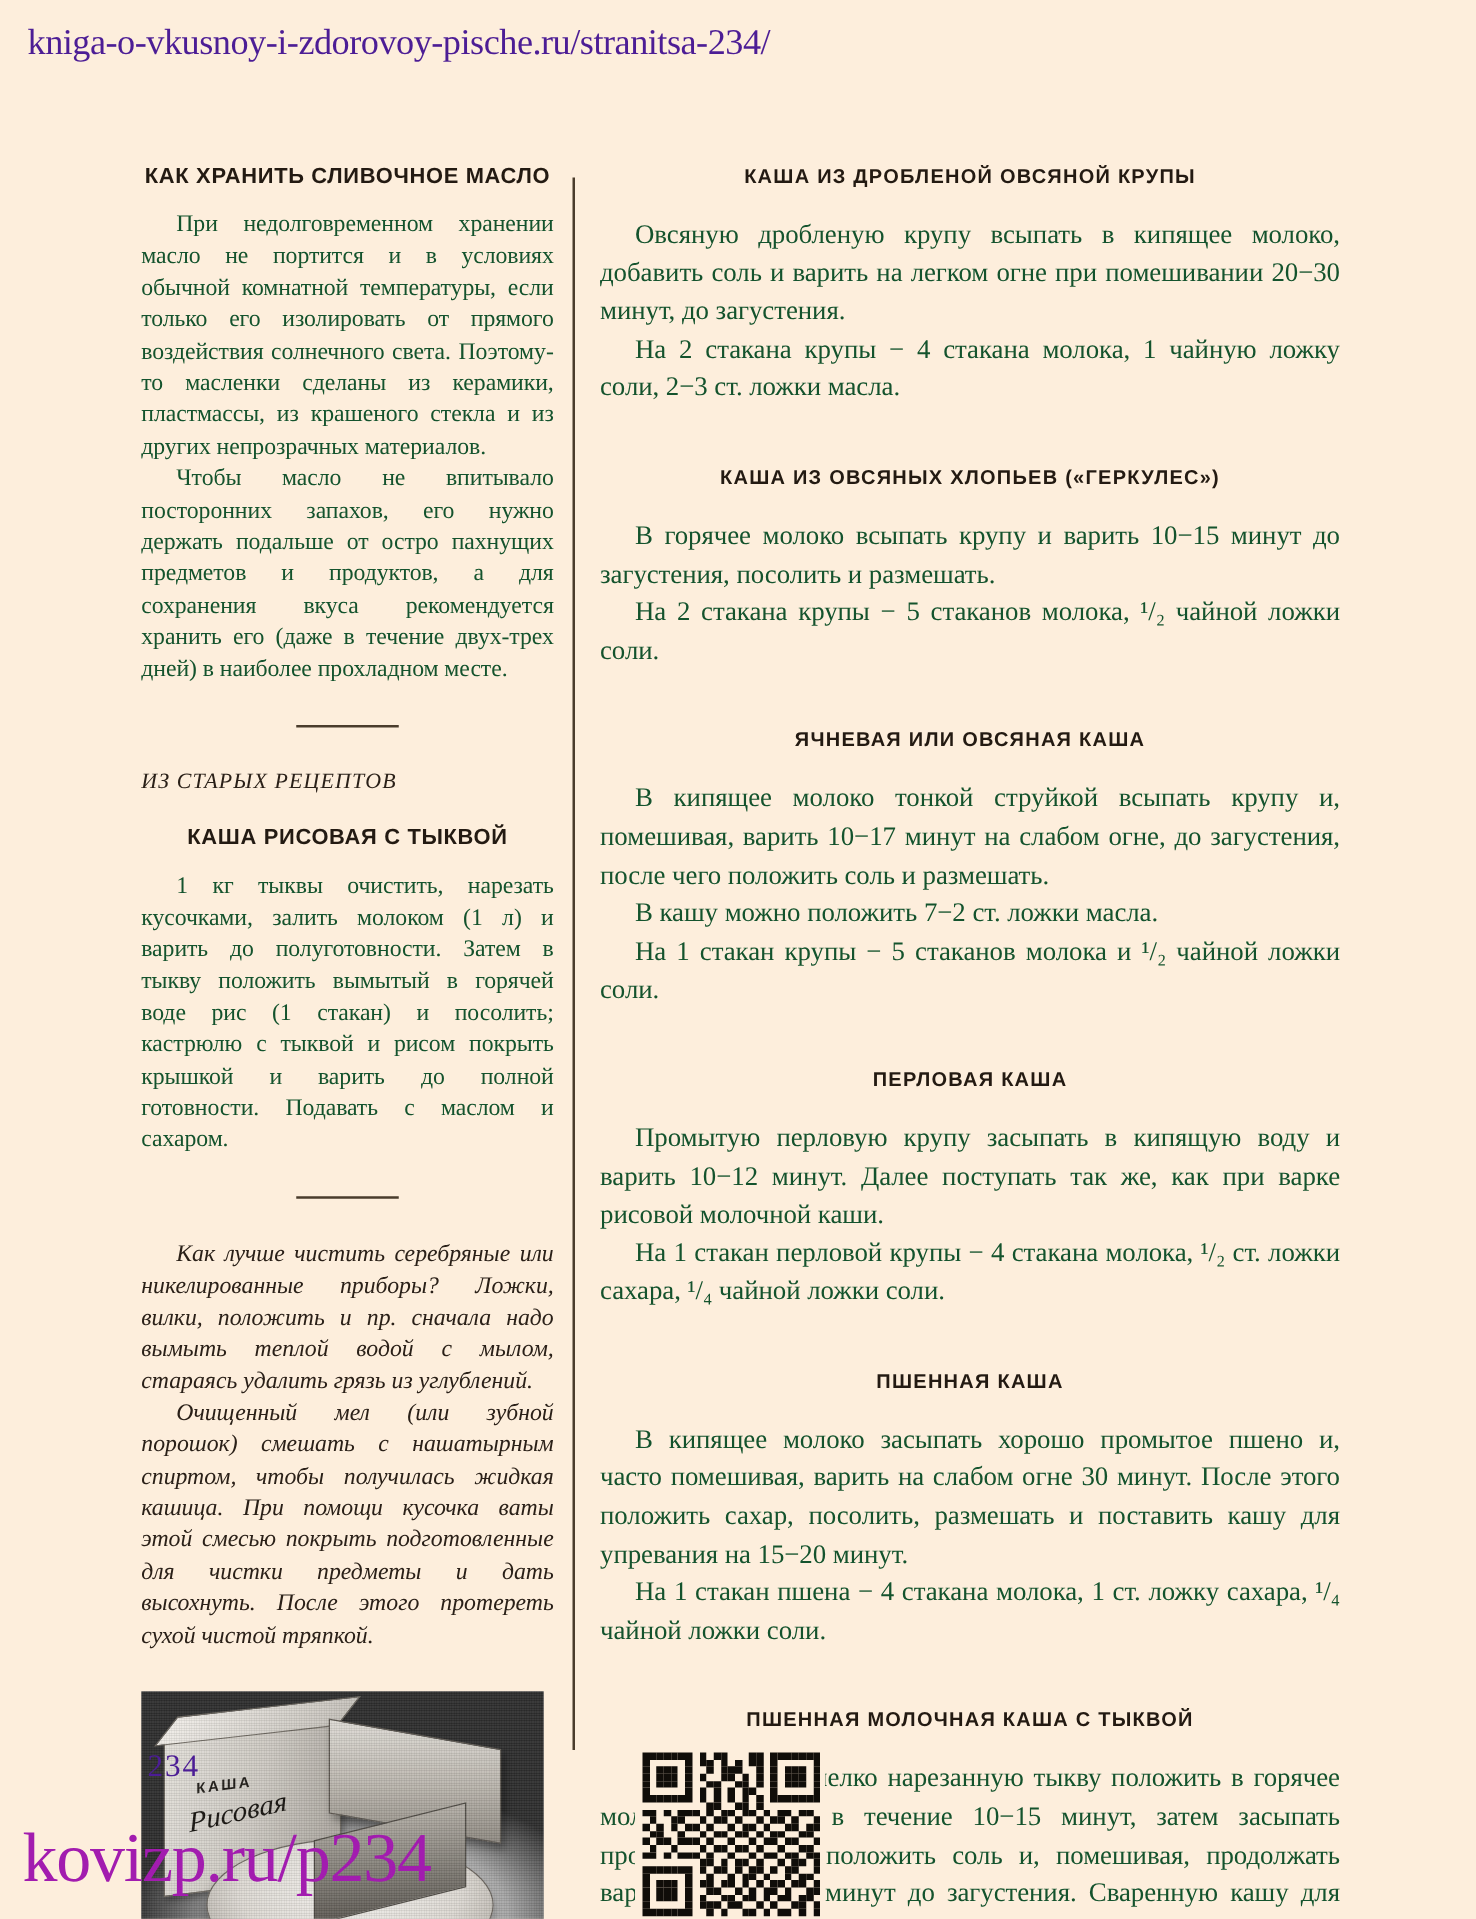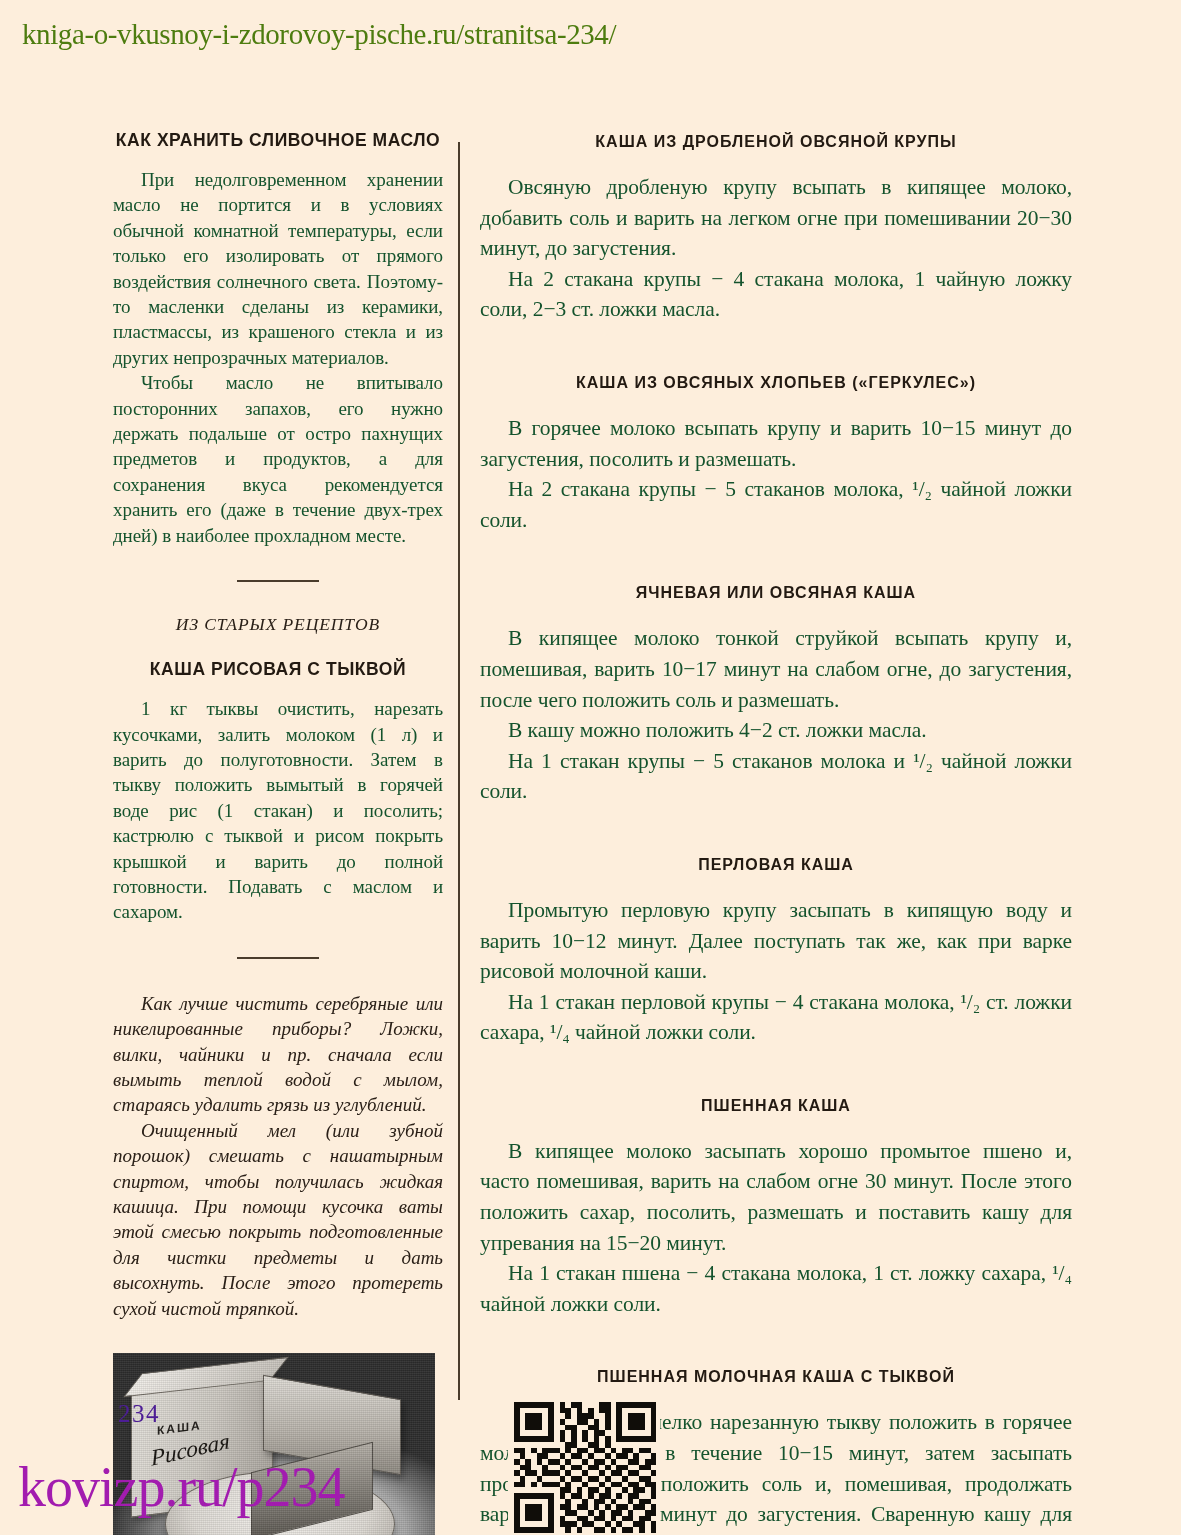--- a/index.html
+++ b/index.html
@@ -18,21 +18,21 @@
   }
 
   
   .header-url {
     position: absolute;
     top: 18px;
     left: 22px;
     font-family: "Liberation Serif", "DejaVu Serif", serif;
     font-size: 29px;
     letter-spacing: -0.4px;
-    color: #4d7c0f;
+    color: #4c1d95;
     white-space: nowrap;
   }
 
   
   .page {
     position: absolute;
     top: 128px;
     left: 0;
     width: 1014px;
     height: 1272px;
@@ -75,21 +75,21 @@
   .col-right h2.recipe-title {
     font-size: 16px;
     letter-spacing: 1.0px;
     line-height: 27px;
   }
   .section-label {
     font-family: "Liberation Serif", "DejaVu Serif", serif;
     font-style: italic;
     font-size: 17.5px;
     letter-spacing: 0.9px;
-    text-align: center;
+    text-align: left;
     margin: 0;
     color: #2a2018;
   }
 
   
   p.body-text {
     margin: 0;
     text-align: justify;
     text-indent: 28px;
     color: #14532d;
@@ -287,21 +287,21 @@
 
     <h2 class="recipe-title">КАША РИСОВАЯ С ТЫКВОЙ</h2>
     <div class="sp-after-title"></div>
 
     <p class="body-text">1 кг тыквы очистить, нарезать кусочками, залить молоком (1 л) и варить до полуготовности. Затем в тыкву положить вымытый в горячей воде рис (1 стакан) и посолить; кастрюлю с тыквой и рисом покрыть крышкой и варить до полной готовности. Подавать с маслом и сахаром.</p>
 
     <div class="gap-md"></div>
     <div class="divider"></div>
     <div class="gap-md"></div>
 
-    <p class="italic-text">Как лучше чистить серебряные или никелированные приборы? Ложки, вилки, чайники и пр. сначала если вымыть теплой водой с мылом, стараясь удалить грязь из углублений.</p>
+    <p class="italic-text">Как лучше чистить серебряные или никелированные приборы? Ложки, вилки, положить и пр. сначала надо вымыть теплой водой с мылом, стараясь удалить грязь из углублений.</p>
     <p class="italic-text">Очищенный мел (или зубной порошок) смешать с нашатырным спиртом, чтобы получилась жидкая кашица. При помощи кусочка ваты этой смесью покрыть подготовленные для чистки предметы и дать высохнуть. После этого протереть сухой чистой тряпкой.</p>
 
     <div class="gap-md"></div>
 
     <div class="photo-wrap">
       <div class="photo"></div>
       <div class="photo-box"></div>
       <div class="photo-box-top"></div>
       <div class="photo-brick-a"></div>
       <div class="photo-plate"></div>
@@ -326,21 +326,21 @@
     <h2 class="recipe-title">КАША ИЗ ОВСЯНЫХ ХЛОПЬЕВ («ГЕРКУЛЕС»)</h2>
     <div class="sp-after-title-r"></div>
     <p class="body-text">В горячее молоко всыпать крупу и варить 10−15 минут до загустения, посолить и размешать.</p>
     <p class="body-text">На 2 стакана крупы − 5 стаканов молока, ¹/₂ чайной ложки соли.</p>
 
     <div class="gap-lg"></div>
 
     <h2 class="recipe-title">ЯЧНЕВАЯ ИЛИ ОВСЯНАЯ КАША</h2>
     <div class="sp-after-title-r"></div>
     <p class="body-text">В кипящее молоко тонкой струйкой всыпать крупу и, помешивая, варить 10−17 минут на слабом огне, до загустения, после чего положить соль и размешать.</p>
-    <p class="body-text">В кашу можно положить 4−2 ст. ложки масла.</p>
+    <p class="body-text">В кашу можно положить 7−2 ст. ложки масла.</p>
     <p class="body-text">На 1 стакан крупы − 5 стаканов молока и ¹/₂ чайной ложки соли.</p>
 
     <div class="gap-lg"></div>
 
     <h2 class="recipe-title">ПЕРЛОВАЯ КАША</h2>
     <div class="sp-after-title-r"></div>
     <p class="body-text">Промытую перловую крупу засыпать в кипящую воду и варить 10−12 минут. Далее поступать так же, как при варке рисовой молочной каши.</p>
     <p class="body-text">На 1 стакан перловой крупы − 4 стакана молока, ¹/₂ ст. ложки сахара, ¹/₄ чайной ложки соли.</p>
 
     <div class="gap-lg"></div>

